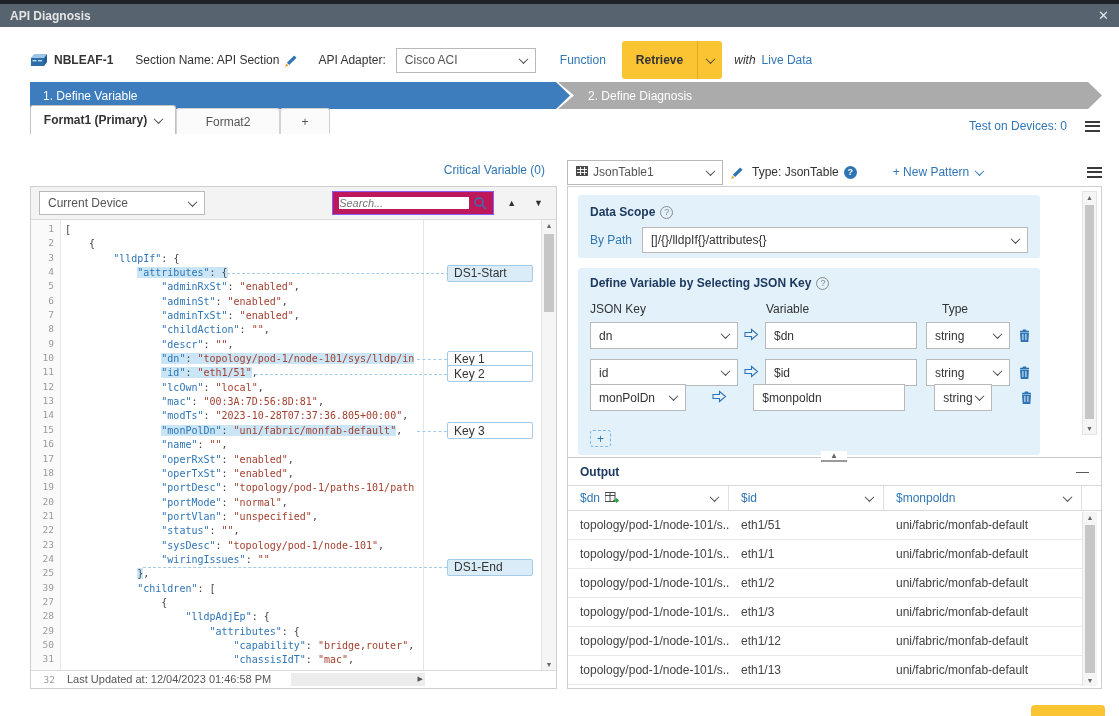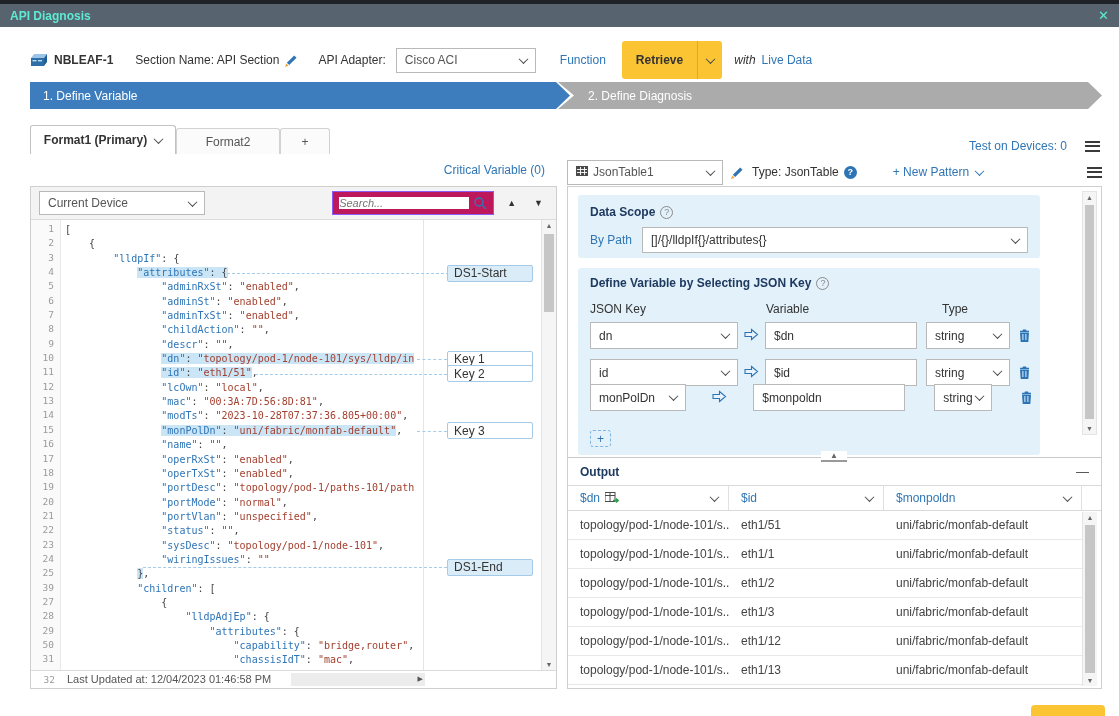--- a/index.html
+++ b/index.html
@@ -8,21 +8,21 @@
     --code-key:#2E75B6; --code-val:#A3402F; --titlebar:#57646F;
     --navy:#1F3A60; --border:#CFCFCF;
   }
   *{box-sizing:border-box; margin:0; padding:0;}
   html,body{background:#fff;}
   body{font-family:"Liberation Sans", sans-serif;}
   .app{position:relative; width:1119px; height:716px; background:#fff; overflow:hidden;}
 
   
   .topstrip{height:4px; background:#1F2327;}
-  .titlebar{height:23px; background:var(--titlebar); color:#5eead4; display:flex; align-items:center; padding:0 10px; font-size:12px; font-weight:600;}
+  .titlebar{height:23px; background:var(--titlebar); color:#e5e5e5; display:flex; align-items:center; padding:0 10px; font-size:12px; font-weight:600;}
   .titlebar .close{margin-left:auto; font-size:13px; font-weight:400; cursor:pointer; line-height:1;}
 
   
   .hdr{position:absolute; top:46px; left:30px; width:1072px; height:28px; display:flex; align-items:center; font-size:12px; color:#333;}
   .hdr .devname{font-weight:bold; margin-left:6px;}
   .hdr .gap{width:22px;}
   .icon-btn{display:inline-flex; align-items:center; margin:0 6px; cursor:pointer;}
   .sel{border:1px solid #B9B9B9; background:#fff; height:25px; display:flex; align-items:center; padding:0 8px; font-size:12px; color:#555; justify-content:space-between; cursor:pointer;}
   .chev{width:7px; height:7px; border-right:1.5px solid #4a4a4a; border-bottom:1.5px solid #4a4a4a; transform:rotate(45deg) translate(-1px,-1px); flex:none;}
   .chev.blue{border-color:var(--blue);}
@@ -32,21 +32,21 @@
   .retrieve .caret{background:var(--yellow); width:25px; display:flex; align-items:center; justify-content:center; border-left:1px solid #E2A81F;}
   .with{font-style:italic; margin-right:6px;}
 
   
   .wizard{position:absolute; top:82px; left:30px; width:1072px; height:27px; display:flex;}
   .step{height:27px; display:flex; align-items:center; color:#fff; font-size:12px;}
   .step1{width:540px; background:var(--step-blue); clip-path:polygon(0 0, calc(100% - 14px) 0, 100% 50%, calc(100% - 14px) 100%, 0 100%); padding-left:13px;}
   .step2{flex:1; margin-left:-12px; background:var(--step-gray); clip-path:polygon(0 0, calc(100% - 14px) 0, 100% 50%, calc(100% - 14px) 100%, 0 100%, 16px 50%); padding-left:30px;}
 
   
-  .tabs{position:absolute; top:124px; left:30px; width:1072px; height:30px; display:flex; align-items:flex-end; font-size:12px;}
+  .tabs{position:absolute; top:104px; left:30px; width:1072px; height:30px; display:flex; align-items:flex-end; font-size:12px;}
   .tab{border:1px solid #D2D2D2; border-bottom:none; background:#FBFBFB; color:#555; height:26px; display:flex; align-items:center; justify-content:center; gap:8px; cursor:pointer; border-radius:3px 3px 0 0;}
   .tab.active{background:#fff; border-color:#C2C2C2; height:29px; font-weight:bold; color:#333; width:146px;}
   .tab.t2{width:104px;}
   .tab.add{width:50px;}
   .tabs .right{margin-left:auto; display:flex; align-items:center; gap:18px; padding-right:2px;}
   .hamburger{width:15px; cursor:pointer;}
   .hamburger div{height:2px; background:#3a3a3a; margin:2.5px 0;}
 
   
   .critical{position:absolute; top:163px; left:430px; width:115px; text-align:right; font-size:12px;}

